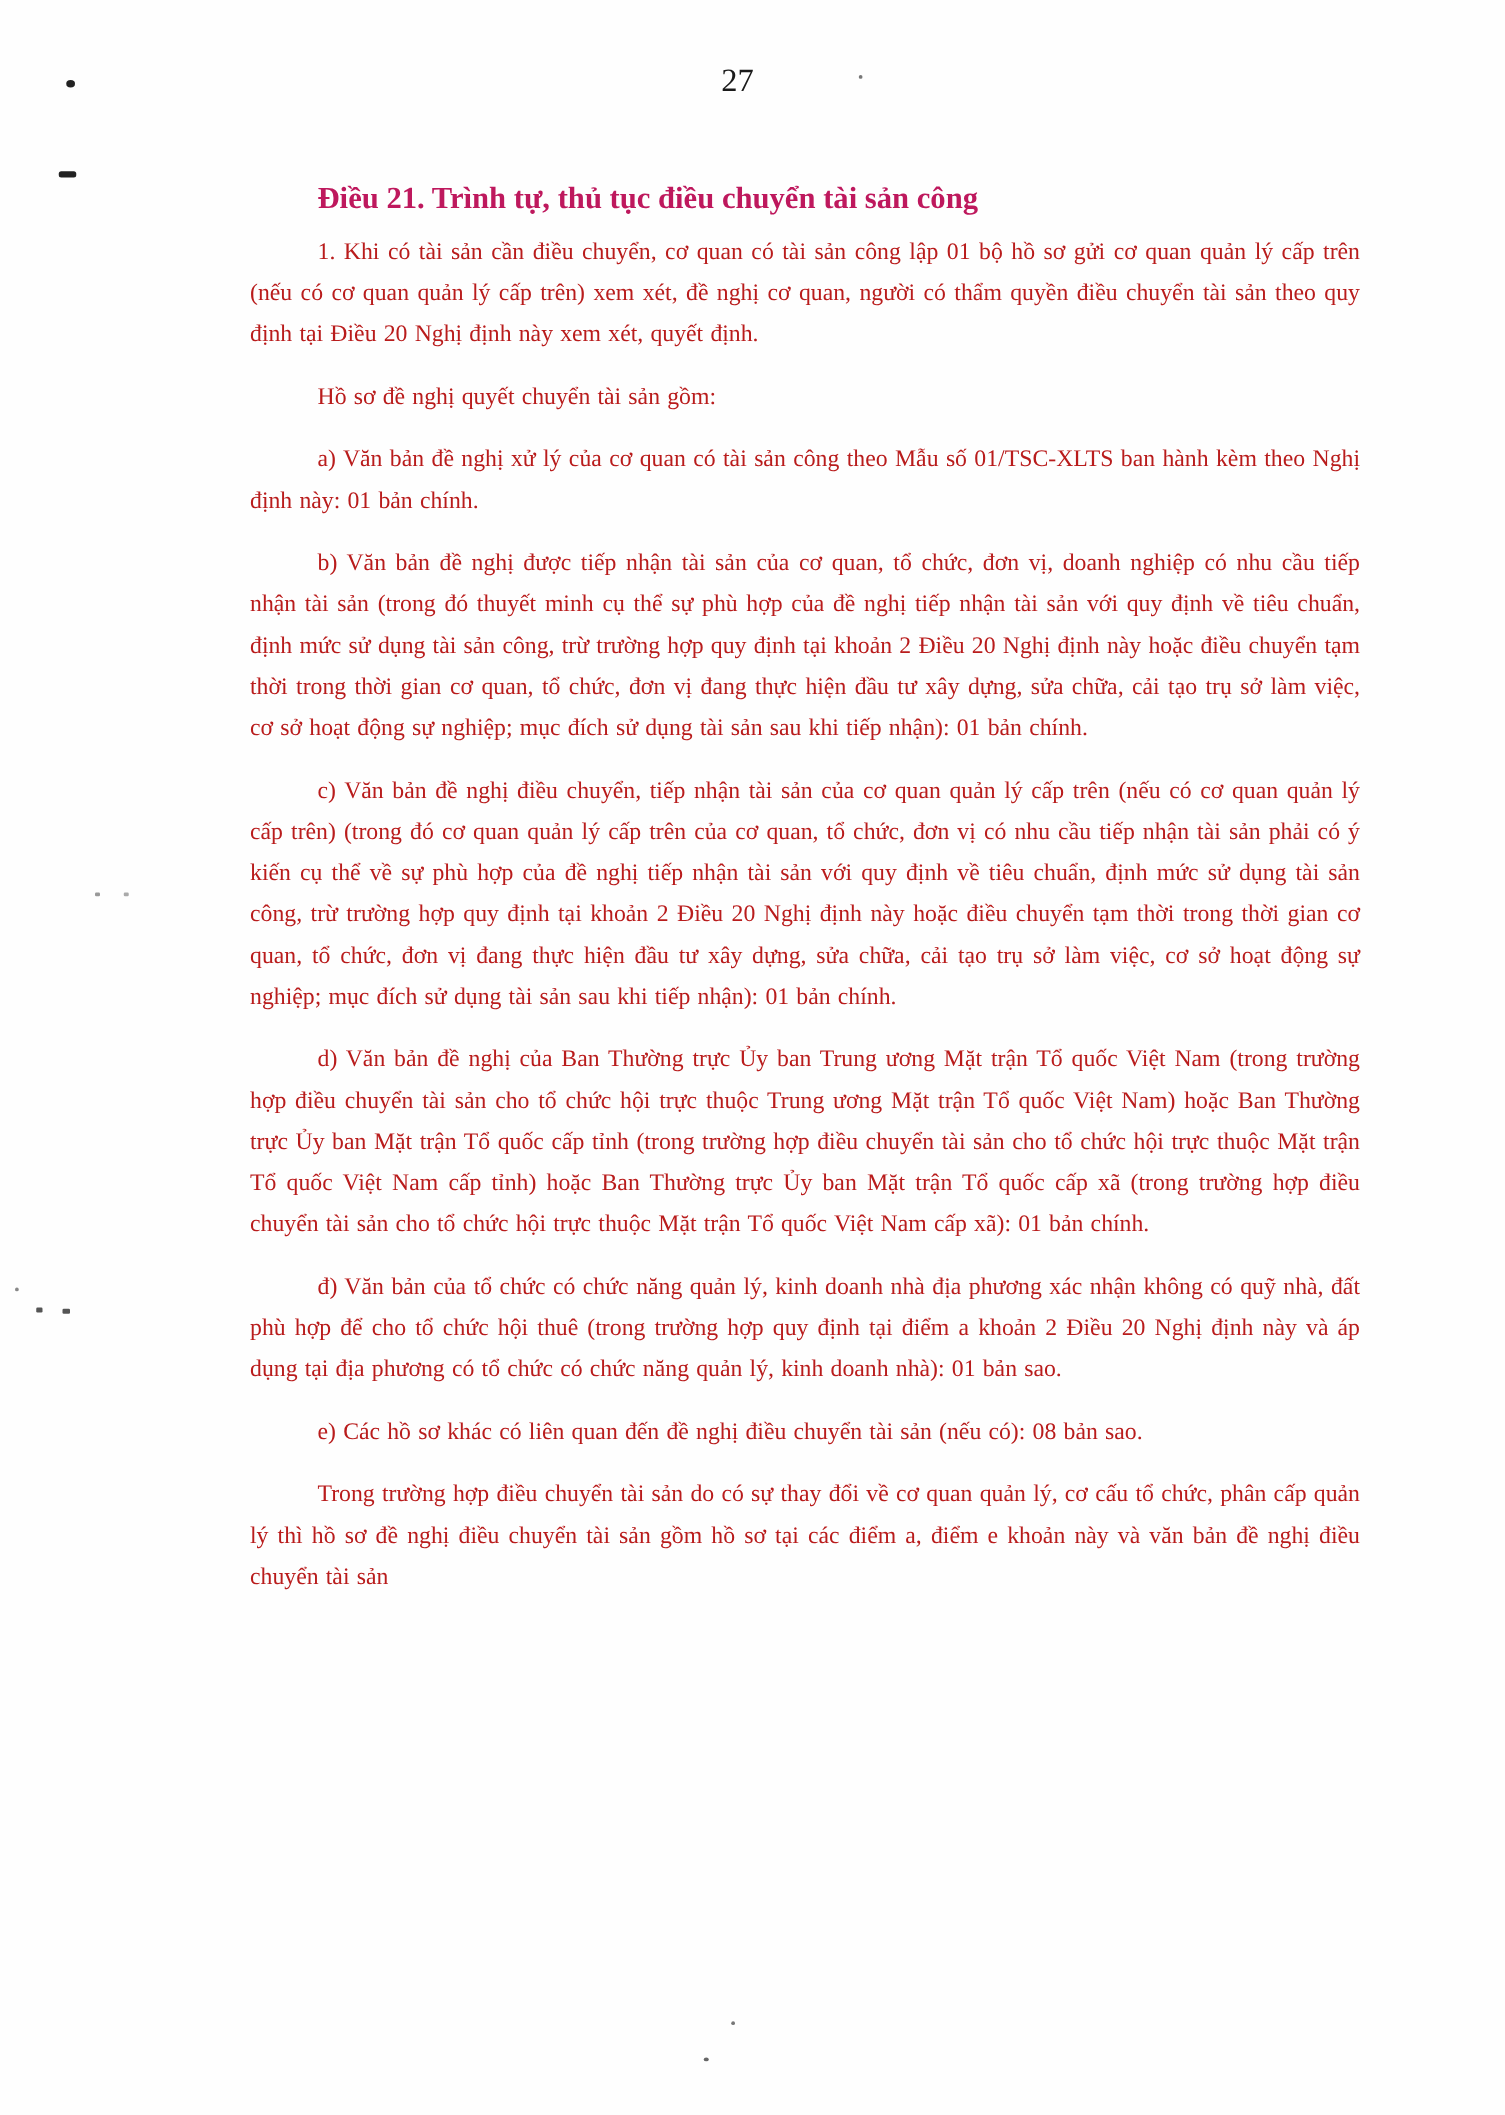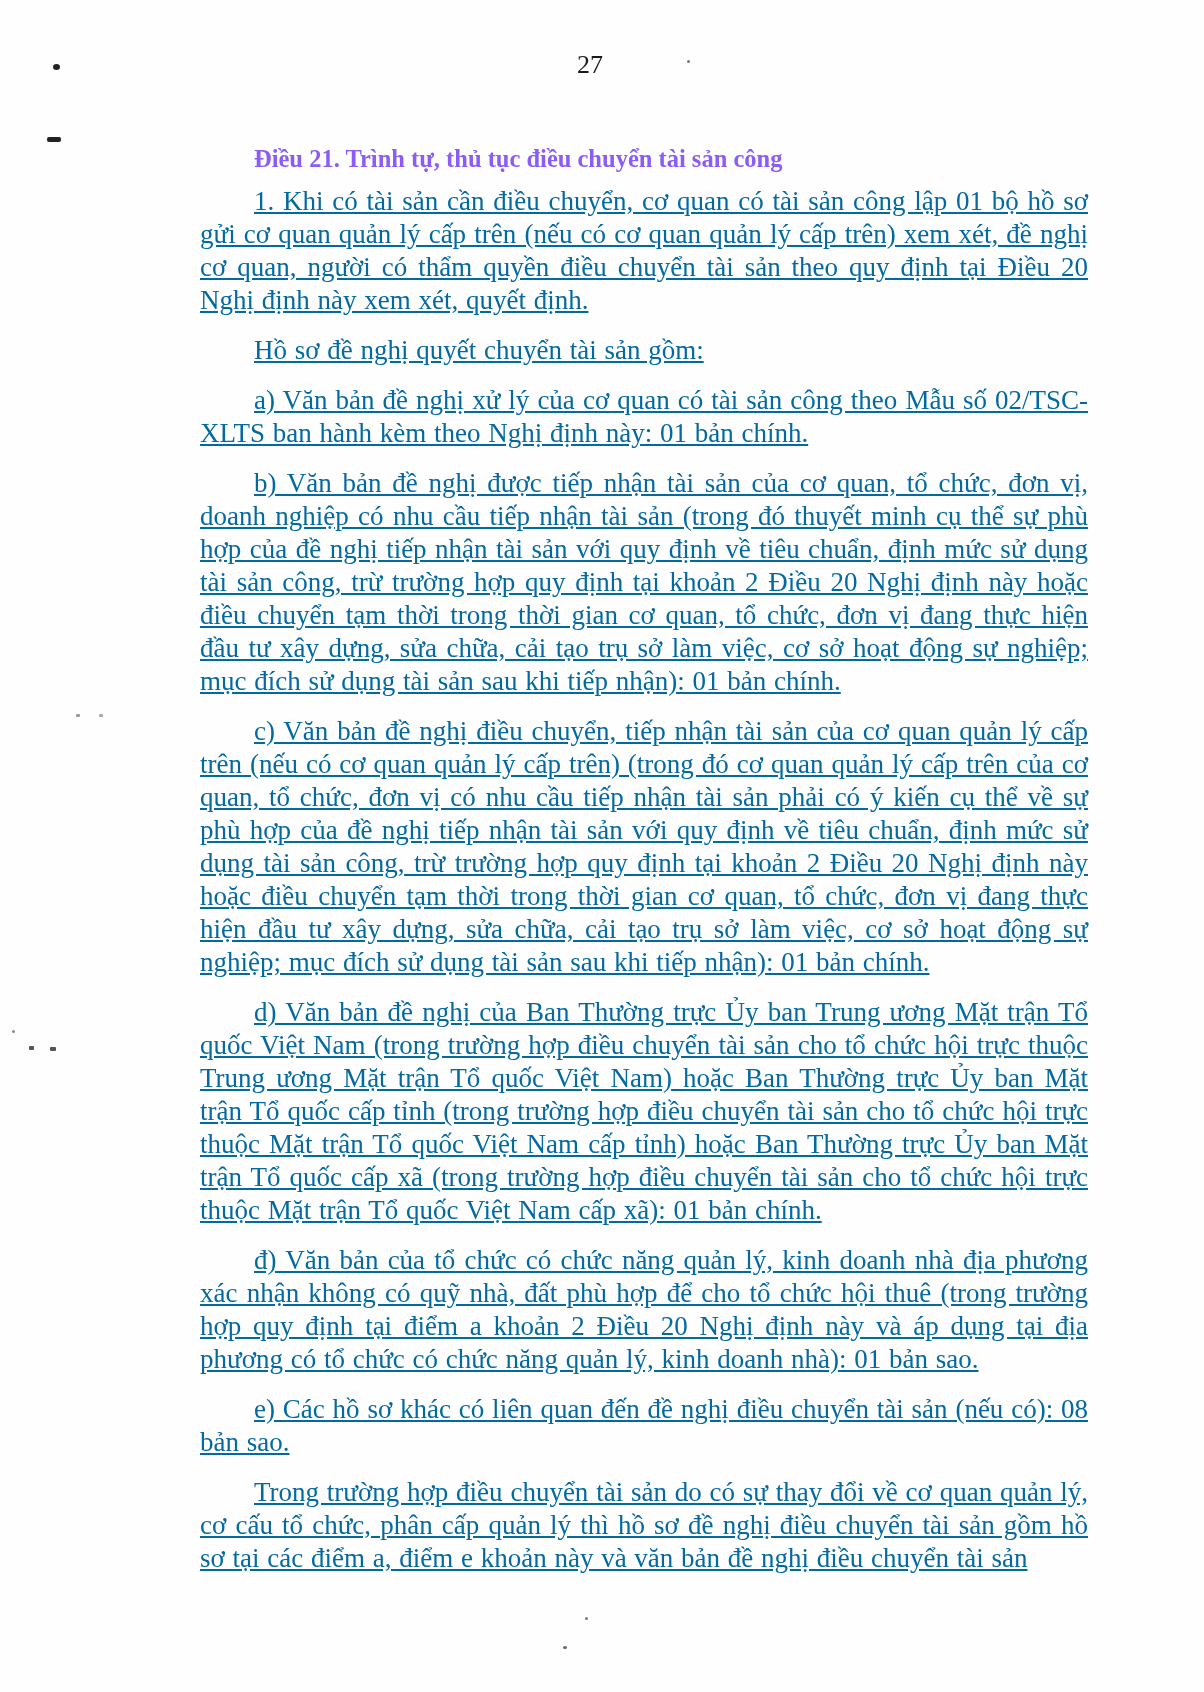--- a/index.html
+++ b/index.html
@@ -31,31 +31,30 @@
     left: 200px;
     top: 142px;
     width: 888px;
   }
   .heading {
     font-size: 24.5px;
     line-height: 33px;
     font-weight: bold;
     margin: 0 0 10px 0;
     text-indent: 54px;
-    color: #8b5cf6;
+    color: #be185d;
   }
   .content p.body-para {
     margin: 0 0 17px 0;
-    font-size: 27px;
+    font-size: 19px;
     line-height: 33px;
     text-align: justify;
     text-indent: 54px;
     word-spacing: 1px;
-    color: #0369a1;
-    text-decoration: underline;
+    color: #b91c1c;
   }
   
   .speck {
     position: absolute;
     background: #222;
     border-radius: 50%;
   }
   .speck.dot-tl      { left: 53px;  top: 64px;   width: 7px;  height: 6px; }
   .speck.dash-tl     { left: 47px;  top: 137px;  width: 14px; height: 5px; border-radius: 2px; }
   .speck.dot-27r     { left: 687px; top: 60px;   width: 3px;  height: 3px; background:#777; }
@@ -72,21 +71,21 @@
 
 <div class="page">
 
   <div class="page-number">27</div>
 
   <div class="content">
     <p class="heading">Điều 21. Trình tự, thủ tục điều chuyển tài sản công</p>
 
     <p class="body-para">1. Khi có tài sản cần điều chuyển, cơ quan có tài sản công lập 01 bộ hồ sơ gửi cơ quan quản lý cấp trên (nếu có cơ quan quản lý cấp trên) xem xét, đề nghị cơ quan, người có thẩm quyền điều chuyển tài sản theo quy định tại Điều 20 Nghị định này xem xét, quyết định.</p>
     <p class="body-para">Hồ sơ đề nghị quyết chuyển tài sản gồm:</p>
-    <p class="body-para">a) Văn bản đề nghị xử lý của cơ quan có tài sản công theo Mẫu số 02/TSC-XLTS ban hành kèm theo Nghị định này: 01 bản chính.</p>
+    <p class="body-para">a) Văn bản đề nghị xử lý của cơ quan có tài sản công theo Mẫu số 01/TSC-XLTS ban hành kèm theo Nghị định này: 01 bản chính.</p>
     <p class="body-para">b) Văn bản đề nghị được tiếp nhận tài sản của cơ quan, tổ chức, đơn vị, doanh nghiệp có nhu cầu tiếp nhận tài sản (trong đó thuyết minh cụ thể sự phù hợp của đề nghị tiếp nhận tài sản với quy định về tiêu chuẩn, định mức sử dụng tài sản công, trừ trường hợp quy định tại khoản 2 Điều 20 Nghị định này hoặc điều chuyển tạm thời trong thời gian cơ quan, tổ chức, đơn vị đang thực hiện đầu tư xây dựng, sửa chữa, cải tạo trụ sở làm việc, cơ sở hoạt động sự nghiệp; mục đích sử dụng tài sản sau khi tiếp nhận): 01 bản chính.</p>
     <p class="body-para">c) Văn bản đề nghị điều chuyển, tiếp nhận tài sản của cơ quan quản lý cấp trên (nếu có cơ quan quản lý cấp trên) (trong đó cơ quan quản lý cấp trên của cơ quan, tổ chức, đơn vị có nhu cầu tiếp nhận tài sản phải có ý kiến cụ thể về sự phù hợp của đề nghị tiếp nhận tài sản với quy định về tiêu chuẩn, định mức sử dụng tài sản công, trừ trường hợp quy định tại khoản 2 Điều 20 Nghị định này hoặc điều chuyển tạm thời trong thời gian cơ quan, tổ chức, đơn vị đang thực hiện đầu tư xây dựng, sửa chữa, cải tạo trụ sở làm việc, cơ sở hoạt động sự nghiệp; mục đích sử dụng tài sản sau khi tiếp nhận): 01 bản chính.</p>
     <p class="body-para">d) Văn bản đề nghị của Ban Thường trực Ủy ban Trung ương Mặt trận Tổ quốc Việt Nam (trong trường hợp điều chuyển tài sản cho tổ chức hội trực thuộc Trung ương Mặt trận Tổ quốc Việt Nam) hoặc Ban Thường trực Ủy ban Mặt trận Tổ quốc cấp tỉnh (trong trường hợp điều chuyển tài sản cho tổ chức hội trực thuộc Mặt trận Tổ quốc Việt Nam cấp tỉnh) hoặc Ban Thường trực Ủy ban Mặt trận Tổ quốc cấp xã (trong trường hợp điều chuyển tài sản cho tổ chức hội trực thuộc Mặt trận Tổ quốc Việt Nam cấp xã): 01 bản chính.</p>
     <p class="body-para">đ) Văn bản của tổ chức có chức năng quản lý, kinh doanh nhà địa phương xác nhận không có quỹ nhà, đất phù hợp để cho tổ chức hội thuê (trong trường hợp quy định tại điểm a khoản 2 Điều 20 Nghị định này và áp dụng tại địa phương có tổ chức có chức năng quản lý, kinh doanh nhà): 01 bản sao.</p>
     <p class="body-para">e) Các hồ sơ khác có liên quan đến đề nghị điều chuyển tài sản (nếu có): 08 bản sao.</p>
     <p class="body-para">Trong trường hợp điều chuyển tài sản do có sự thay đổi về cơ quan quản lý, cơ cấu tổ chức, phân cấp quản lý thì hồ sơ đề nghị điều chuyển tài sản gồm hồ sơ tại các điểm a, điểm e khoản này và văn bản đề nghị điều chuyển tài sản</p>
   </div>
 
   <span class="speck dot-tl"></span>
   <span class="speck dash-tl"></span>

